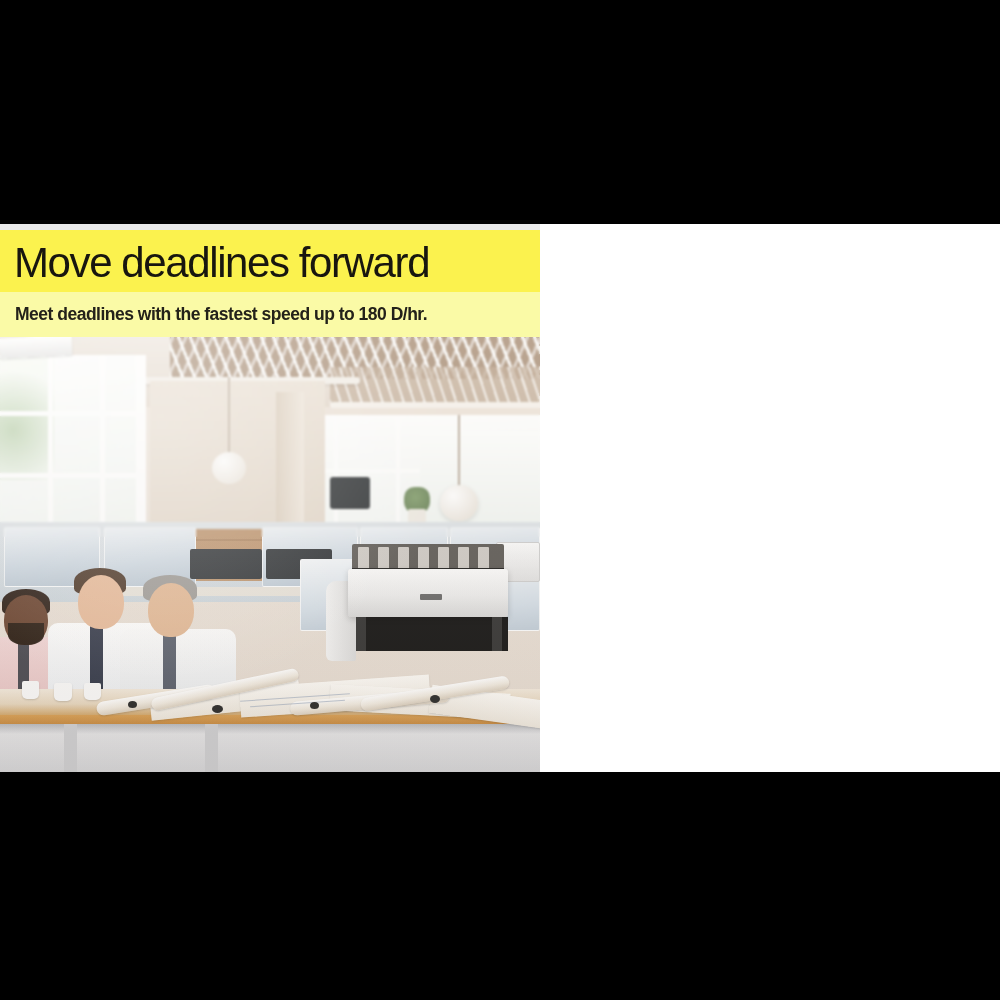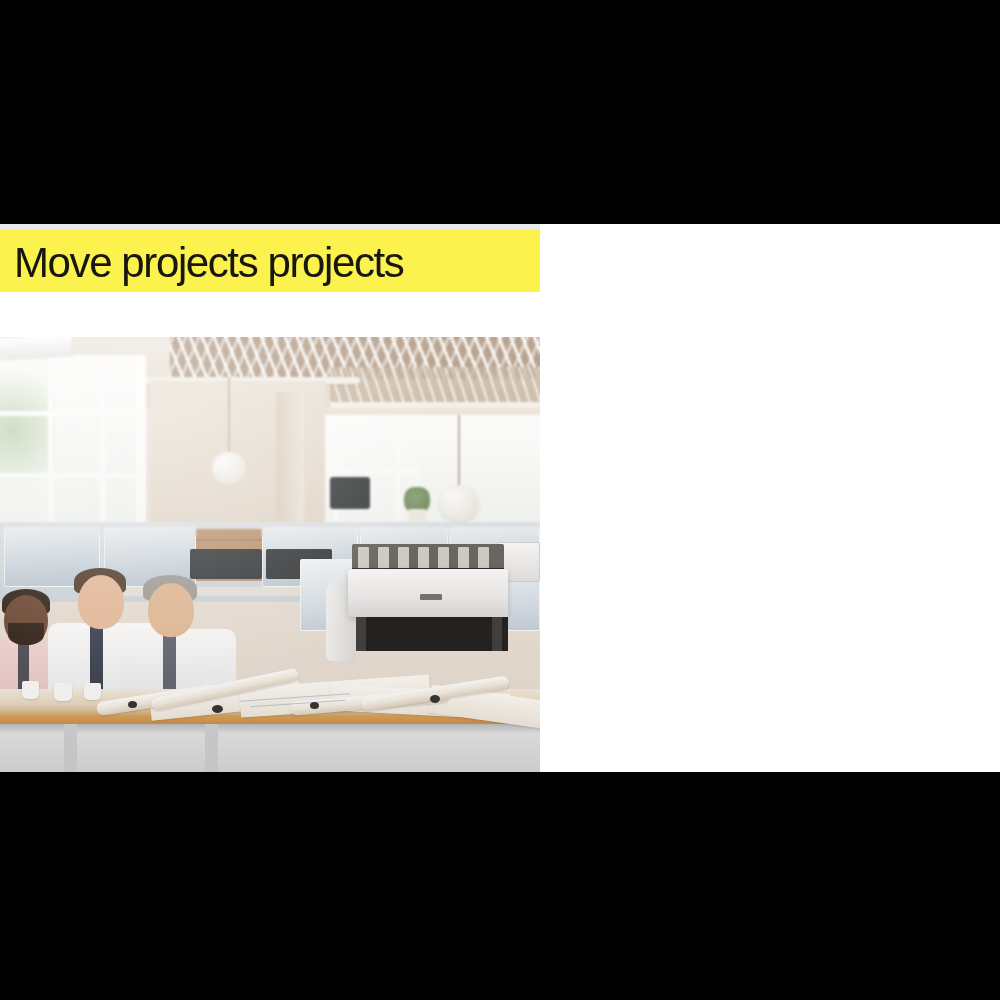--- a/index.html
+++ b/index.html
@@ -325,23 +325,26 @@
 
 <div id="stage">
 
   <div class="card-white"></div>
 
   <div class="promo">
 
     <div class="top-strip"></div>
 
     <div class="band-head">
-      <div class="headline">Move projects projects</div>
+      <div class="headline">Move deadlines forward</div>
     </div>
 
+    <div class="band-sub">
+      <div class="subline">Meet deadlines with the fastest speed up to 180 D/hr.</div>
+    </div>
 
     <div class="photo">
 
       <div class="ph ceiling"></div>
       <div class="ph truss"></div>
       <div class="ph truss2"></div>
       <div class="ph beam-h"></div>
       <div class="ph beam-h2"></div>
 
       <div class="ph win-left">

